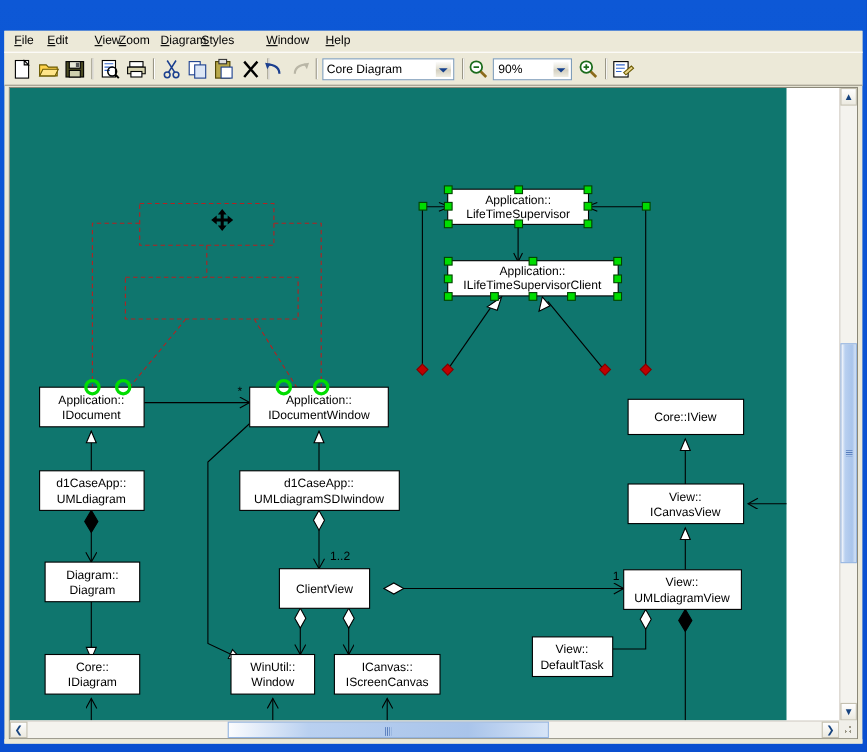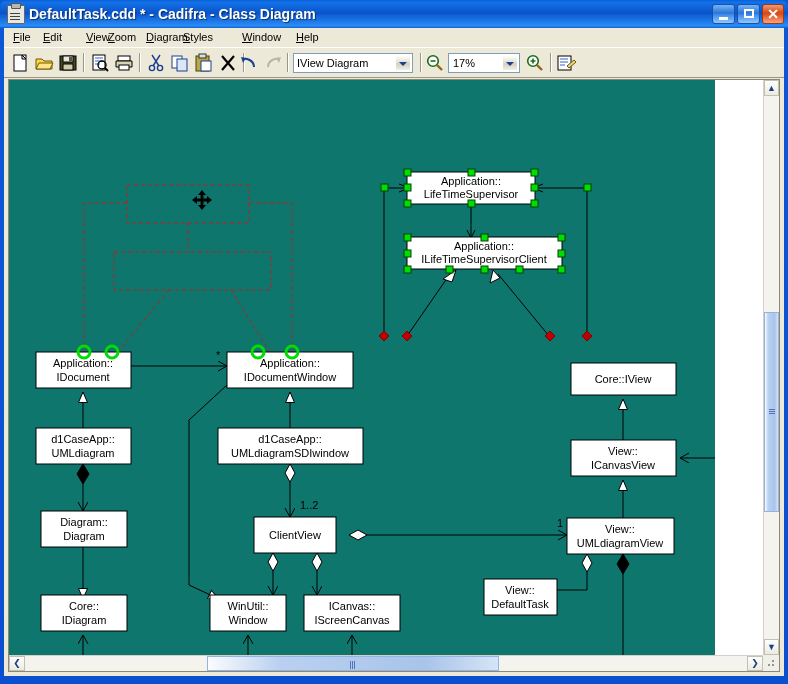--- a/index.html
+++ b/index.html
@@ -134,35 +134,20 @@
   }
   
   .cls-text{font-family:"Liberation Sans","DejaVu Sans",sans-serif;font-size:11px;fill:#000;}
   .mult-text{font-family:"Liberation Sans","DejaVu Sans",sans-serif;font-size:11px;fill:#000;}
 </style>
 </head>
 <body>
 
 <div id="window">
 
-  <div id="titlebar">
-    <div class="tb-inner">
-      <div id="doc-icon"></div>
-      <div id="title-text">DefaultTask.cdd * - Cadifra - Class Diagram</div>
-      <div class="tb-btn" id="btn-min">
-          <span class="g"></span>
-        </div>
-      <div class="tb-btn" id="btn-max">
-          <span class="g"></span>
-        </div>
-      <div class="tb-btn" id="btn-close">
-          <span class="g">✕</span>
-        </div>
-    </div>
-  </div>
 
   <div id="client">
 
     <div id="menubar">
       <div class="menu-item" style="left:3px"><u>F</u><span></span>ile</div>
       <div class="menu-item" style="left:33px"><u>E</u>dit</div>
       <div class="menu-item" style="left:76px"><u>V</u>iew</div>
       <div class="menu-item" style="left:98px"><u>Z</u>oom</div>
       <div class="menu-item" style="left:136px"><u>D</u>iagram</div>
       <div class="menu-item" style="left:173px"><u>S</u>tyles</div>
@@ -242,34 +227,34 @@
       </div>
       <div class="tbi" style="left:258px">
         <svg width="22" height="20">
             <path d="M6 14 C6 7 14 5 17 6" stroke="#b9b6a6" stroke-width="2" fill="none"></path>
             <path d="M19 4 L14 5 L17 10 Z" fill="#b9b6a6"></path>
           </svg>
       </div>
       <div class="tb-sep" style="left:283px"></div>
 
       <div id="combo-style">
-        <span>IView Diagram</span>
+        <span>Core Diagram</span>
         <span class="arrow"></span>
       </div>
 
       <div class="tb-sep" style="left:416px"></div>
       <div class="tbi" style="left:420px">
         <svg width="22" height="20">
             <circle cx="9" cy="8" r="5.3" fill="#fff" stroke="#1b6b1b" stroke-width="1.6"></circle>
             <path d="M13 12 l5 5" stroke="#8a6a1a" stroke-width="2.4"></path>
             <path d="M6.5 8 h5" stroke="#1b6b1b" stroke-width="1.6"></path>
           </svg>
       </div>
       <div id="combo-zoom">
-        <span>17%</span>
+        <span>90%</span>
         <span class="arrow"></span>
       </div>
       <div class="tbi" style="left:520px">
         <svg width="22" height="20">
             <circle cx="9" cy="8" r="5.3" fill="#fff" stroke="#1b6b1b" stroke-width="1.6"></circle>
             <path d="M13 12 l5 5" stroke="#8a6a1a" stroke-width="2.4"></path>
             <path d="M6.5 8 h5 M9 5.5 v5" stroke="#1b6b1b" stroke-width="1.6"></path>
           </svg>
       </div>
       <div class="tb-sep" style="left:546px"></div>

